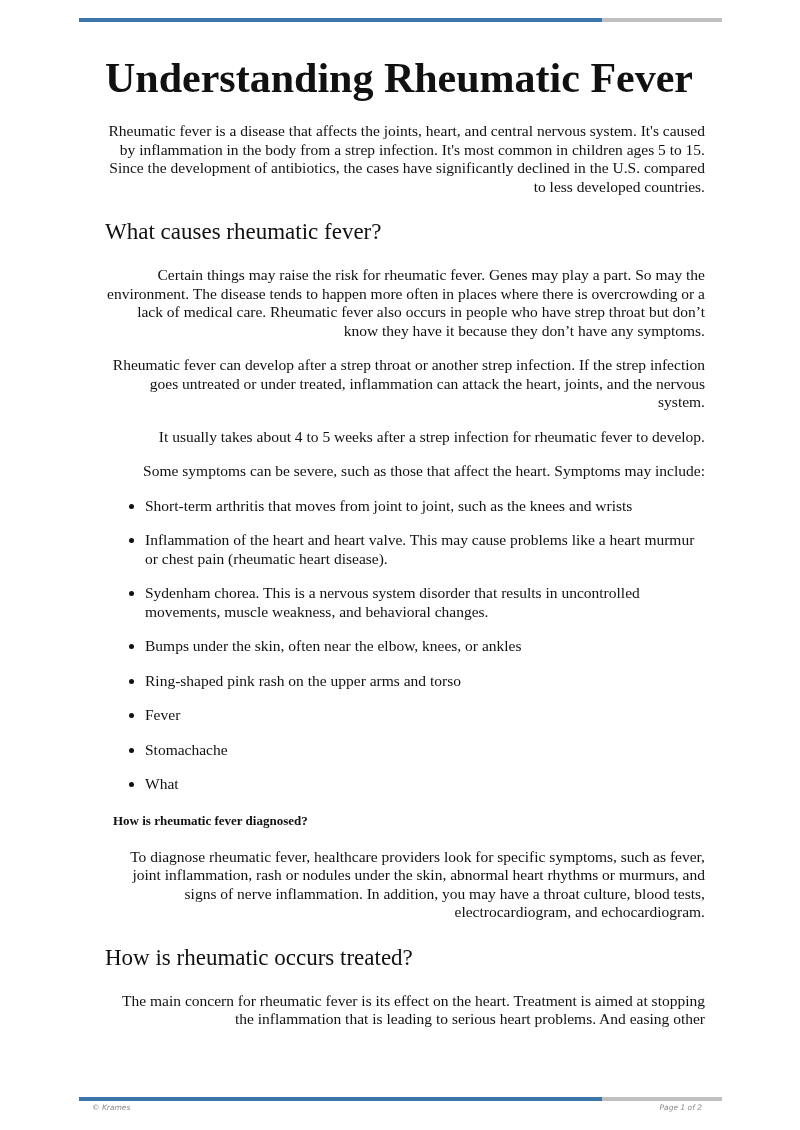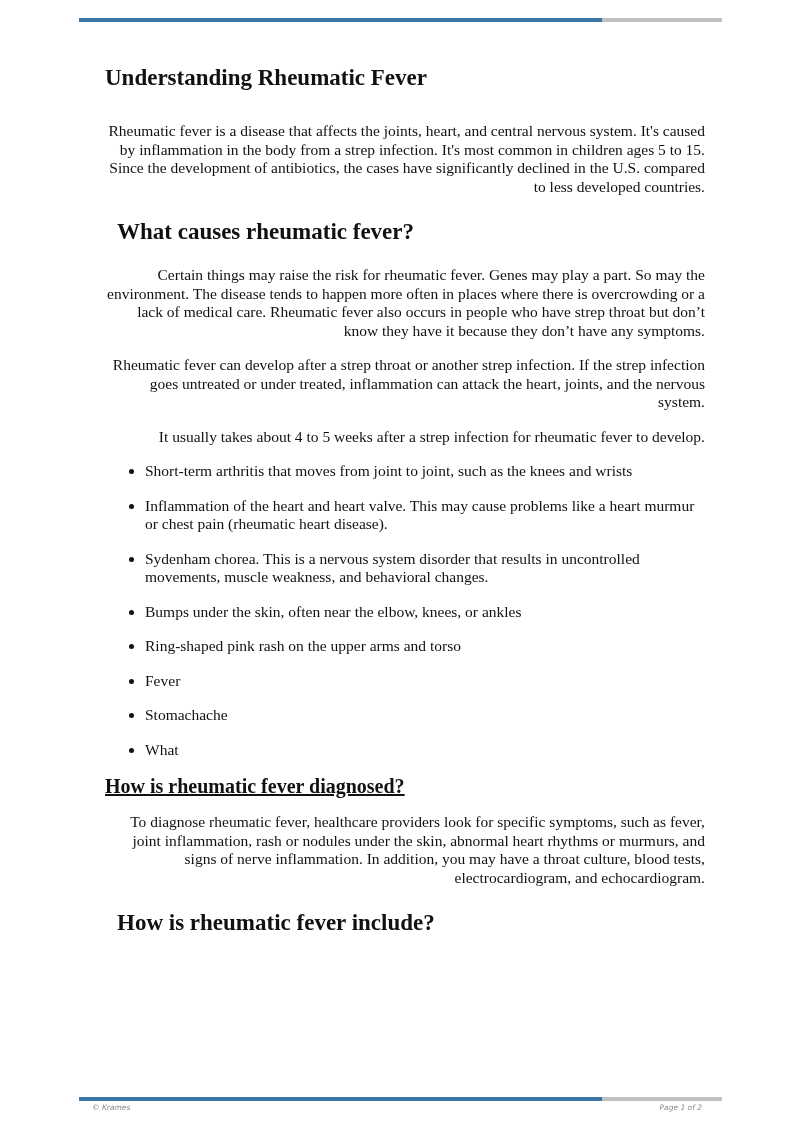--- a/index.html
+++ b/index.html
@@ -6,23 +6,23 @@
     body { width: 800px; height: 1130px; position: relative; overflow: hidden; }
     .bar { position: absolute; left: 79px; width: 643px; height: 4px; background: #c0c0c0; }
     .bar .fill { position: absolute; left: 0; top: 0; height: 100%; width: 81.3%; background: #3c76a8; }
     .bar.top { top: 18px; }
     .bar.bottom { top: 1097px; }
     .content {
       position: absolute; left: 105px; top: 52px; width: 600px;
       font-family: "Liberation Serif", serif; color: #111;
       font-size: 15.5px; line-height: 18.5px;
     }
-    h1 { font-size: 23px; line-height: 36px; margin: 8px 0 26px 0; font-weight: bold; }
-    h2 { font-size: 23px; line-height: 28px; margin: 22px 0 20px 12px; font-weight: bold; }
-    h3 { font-size: 20px; line-height: 22px; margin: 14px 0 16px 0; font-weight: bold; text-decoration: underline; }
+    h1 { font-size: 42px; line-height: 36px; margin: 8px 0 26px 0; font-weight: bold; }
+    h2 { font-size: 23px; line-height: 28px; margin: 22px 0 20px 0; font-weight: normal; }
+    h3 { font-size: 13px; line-height: 22px; margin: 14px 0 16px 8px; font-weight: bold; }
     p { margin: 0 0 16px 0; text-align: right; }
     ul { margin: 0 0 0 0; padding-left: 40px; }
     ul li { margin: 0 0 16px 0; }
     .footer { position: absolute; top: 1103px; left: 79px; width: 643px; font-family: "DejaVu Sans", sans-serif; font-style: italic; font-size: 7.5px; color: #888; }
     .footer .left { position: absolute; left: 13px; }
     .footer .right { position: absolute; right: 20px; }
   </style>
 </head>
 <body>
 
@@ -32,35 +32,37 @@
 
 <div class="content">
   <h1>Understanding Rheumatic Fever</h1>
   <p>Rheumatic fever is a disease that affects the joints, heart, and central nervous system. It's caused by inflammation in the body from a strep infection. It's most common in children ages 5 to 15. Since the development of antibiotics, the cases have significantly declined in the U.S. compared to less developed countries.</p>
 
   <h2>What causes rheumatic fever?</h2>
   <p>Certain things may raise the risk for rheumatic fever. Genes may play a part. So may the environment. The disease tends to happen more often in places where there is overcrowding or a lack of medical care. Rheumatic fever also occurs in people who have strep throat but don’t know they have it because they don’t have any symptoms.</p>
   <p>Rheumatic fever can develop after a strep throat or another strep infection. If the strep infection goes untreated or under treated, inflammation can attack the heart, joints, and the nervous system.</p>
 
   <p>It usually takes about 4 to 5 weeks after a strep infection for rheumatic fever to develop.</p>
+  <p>Some symptoms can be severe, such as those that affect the heart. Symptoms may include:</p>
   <ul>
     <li>Short-term arthritis that moves from joint to joint, such as the knees and wrists</li>
     <li>Inflammation of the heart and heart valve. This may cause problems like a heart murmur or chest pain (rheumatic heart disease).</li>
     <li>Sydenham chorea. This is a nervous system disorder that results in uncontrolled movements, muscle weakness, and behavioral changes.</li>
     <li>Bumps under the skin, often near the elbow, knees, or ankles</li>
     <li>Ring-shaped pink rash on the upper arms and torso</li>
     <li>Fever</li>
     <li>Stomachache</li>
     <li>What</li>
   </ul>
 
   <h3>How is rheumatic fever diagnosed?</h3>
   <p>To diagnose rheumatic fever, healthcare providers look for specific symptoms, such as fever, joint inflammation, rash or nodules under the skin, abnormal heart rhythms or murmurs, and signs of nerve inflammation. In addition, you may have a throat culture, blood tests, electrocardiogram, and echocardiogram.</p>
 
-  <h2>How is rheumatic fever include?</h2>
+  <h2>How is rheumatic occurs treated?</h2>
+  <p>The main concern for rheumatic fever is its effect on the heart. Treatment is aimed at stopping the inflammation that is leading to serious heart problems. And easing other</p>
 </div>
 
 <div class="bar bottom" style="background: rgb(192, 192, 192);">
   <div class="fill" style="background: rgb(60, 118, 168); width: 81.3%;"></div>
 </div>
 <div class="footer">
   <span class="left">© Krames</span>
   <span class="right">Page 1 of 2</span>
 </div>
 

